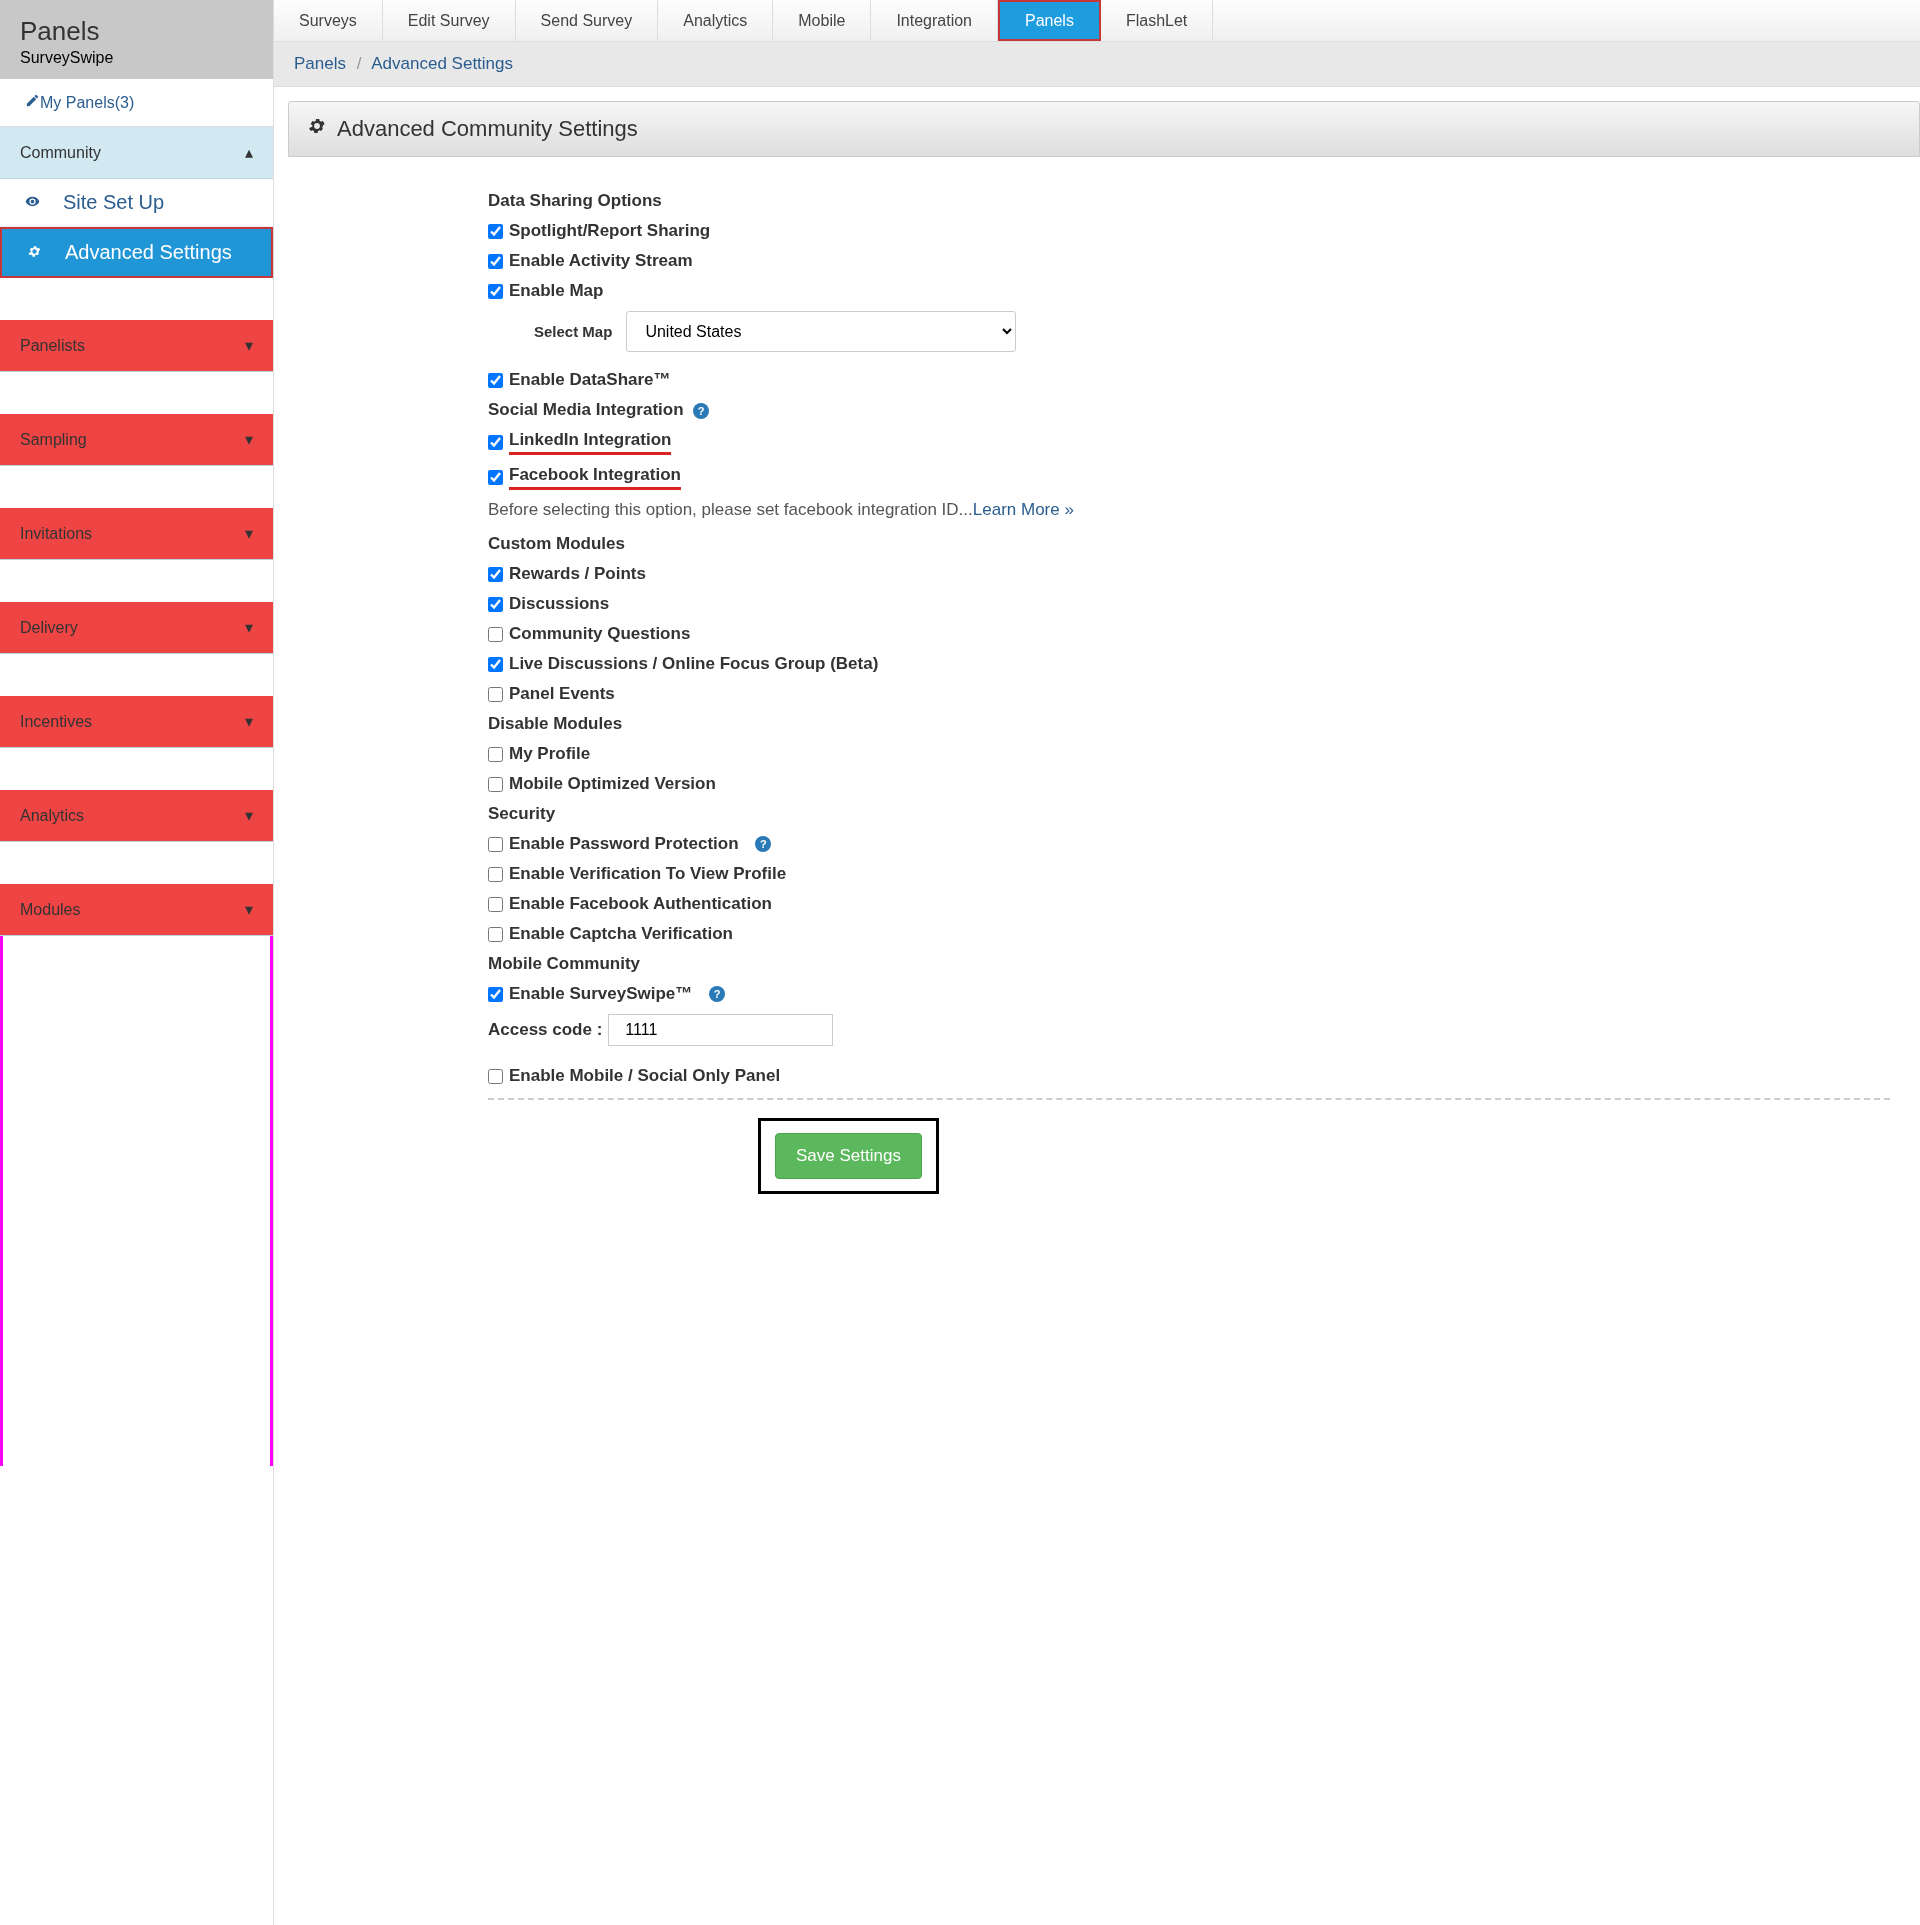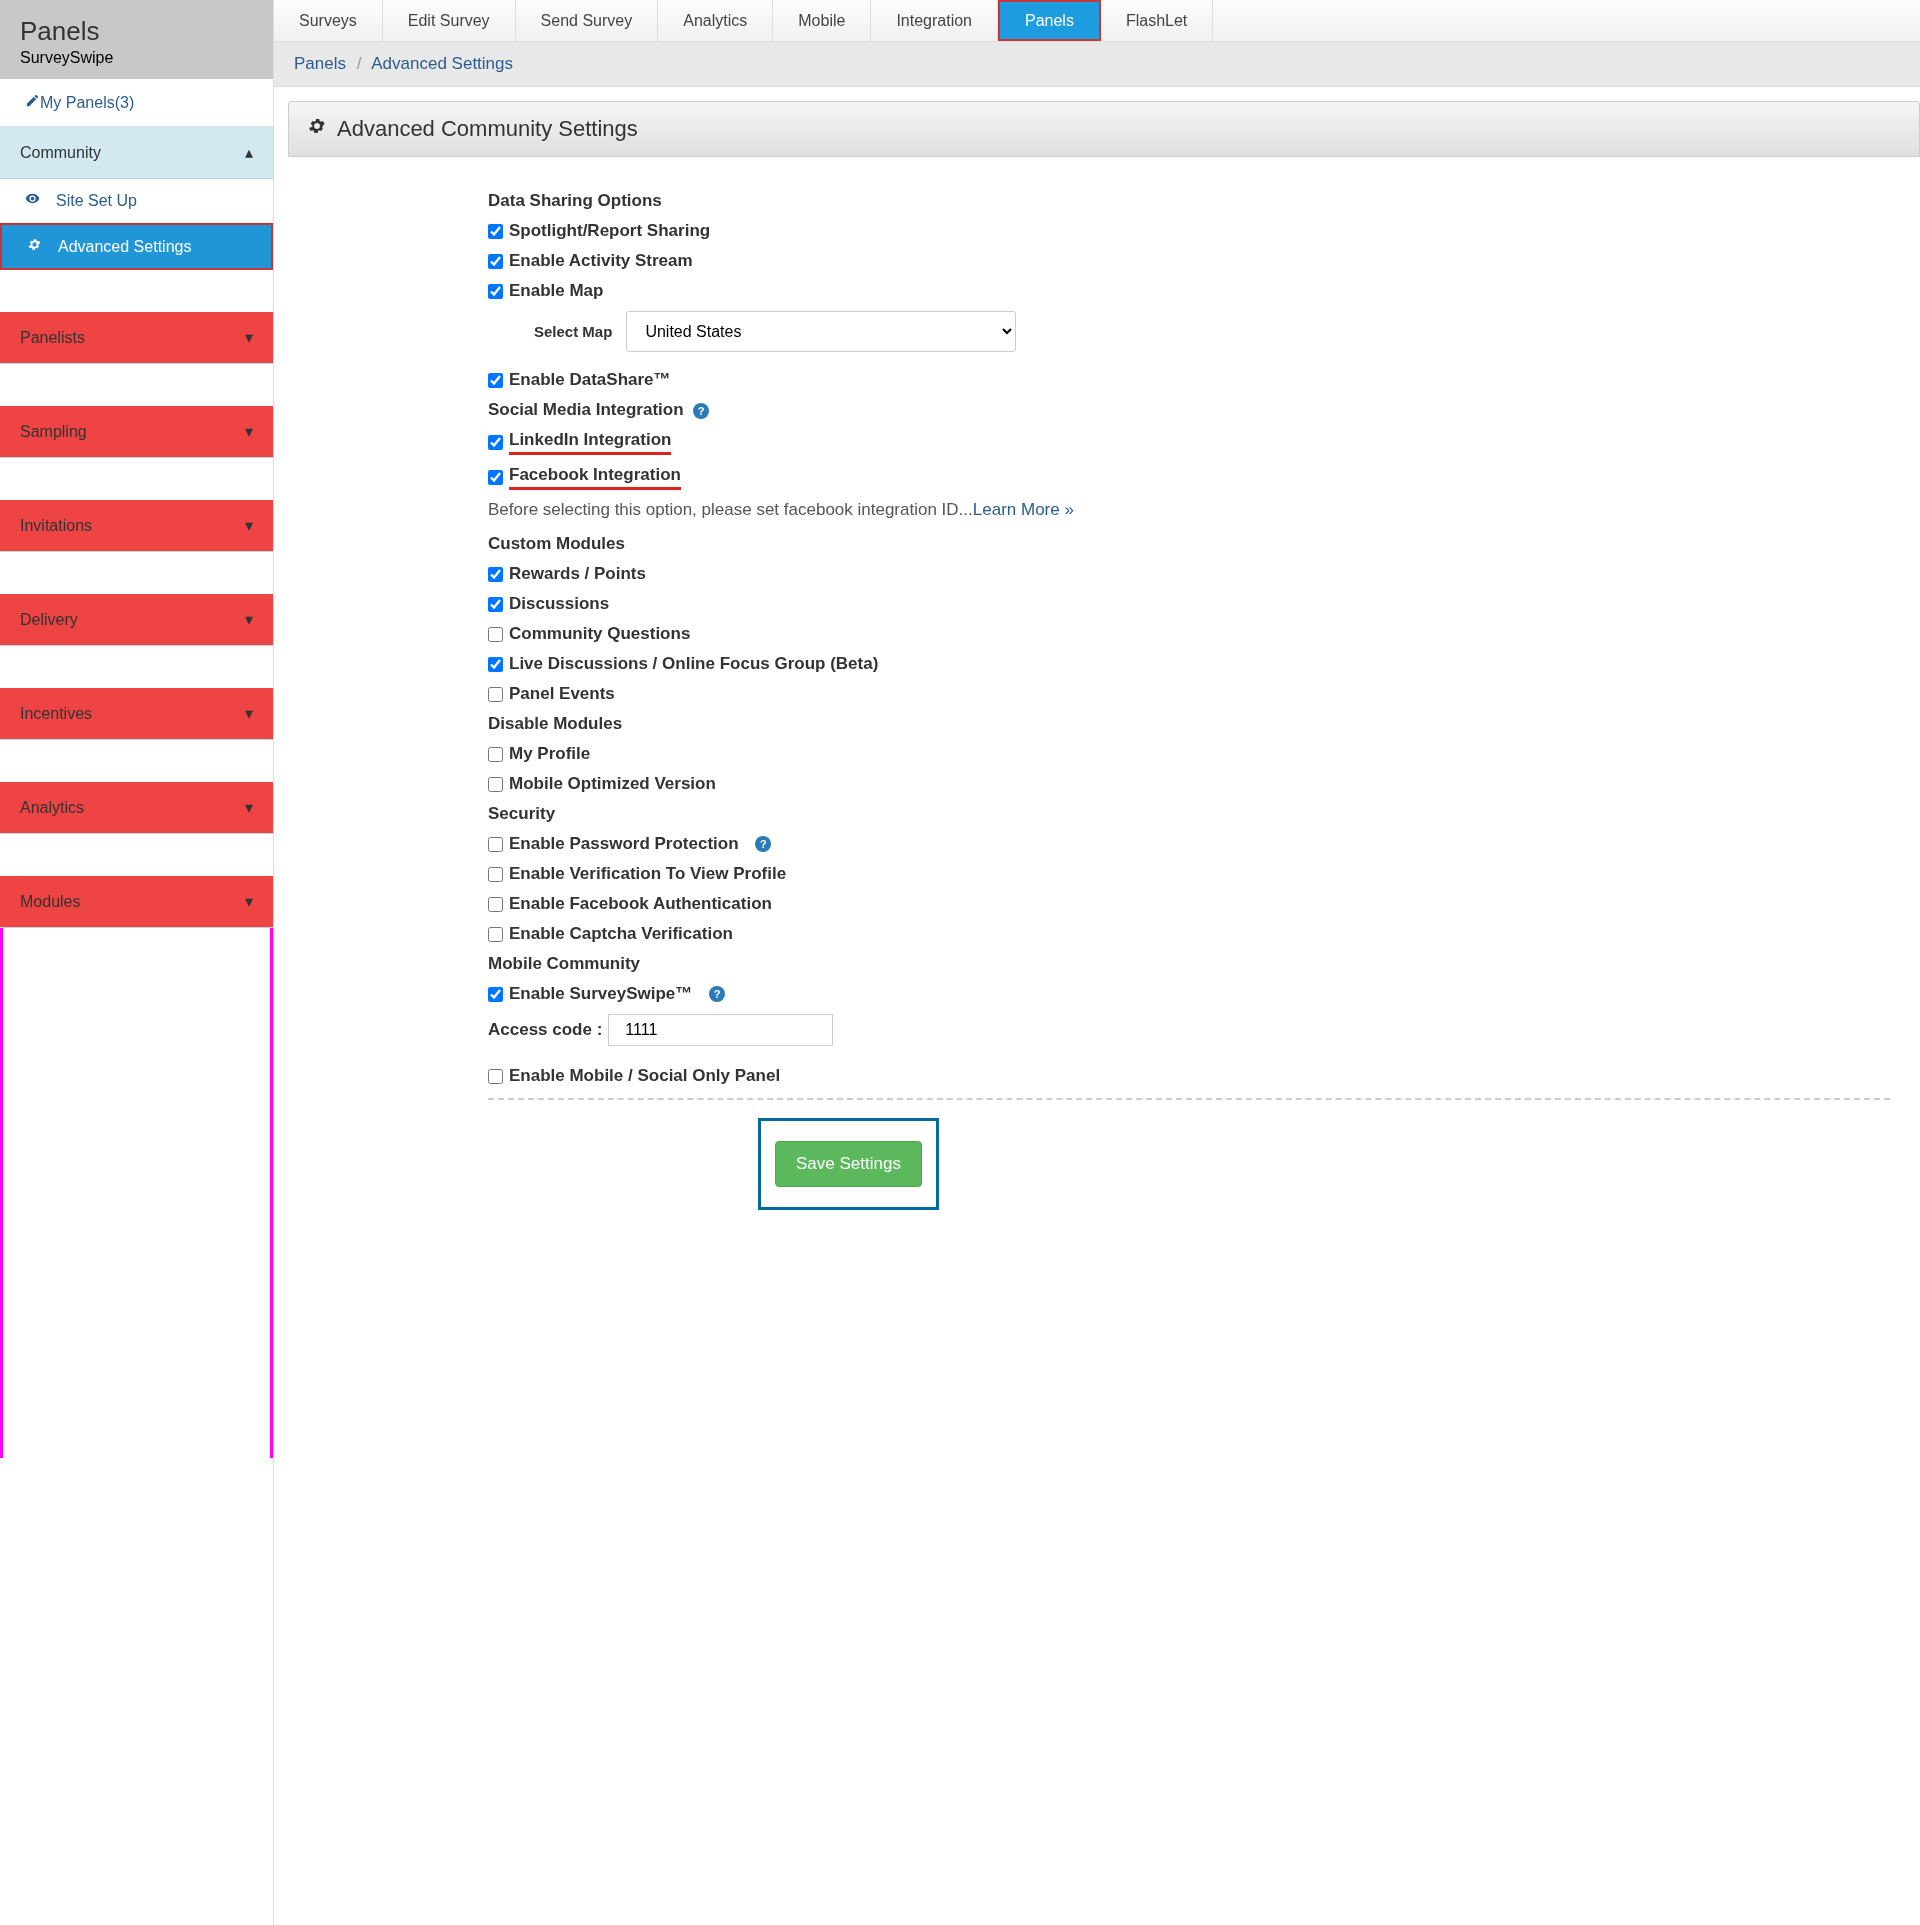--- a/index.html
+++ b/index.html
@@ -52,24 +52,24 @@
       justify-content: space-between;
       align-items: center;
       cursor: pointer;
     }
     .sidebar-section.light { background: #ef4444; margin-top: 42px; }
     .sidebar-subitem {
       padding: 12px 20px 12px 24px;
       background: #fff;
       border-bottom: 1px solid #eee;
       color: #2a5d8f;
-      font-size: 16px;
-      display: flex;
-      align-items: center;
-      gap: 16px;
+      font-size: 20px;
+      display: flex;
+      align-items: center;
+      gap: 23px;
       cursor: pointer;
     }
     .sidebar-subitem.active {
       background: #2196d6;
       color: #fff;
       border: 2px solid #c83737;
     }
     .caret-down::before { content: "▾"; }
     .caret-up::before { content: "▴"; }
     .icon-sm { display: inline-block; width: 16px; text-align: center; }
@@ -185,22 +185,22 @@
       border: 1px solid #ccc; padding: 6px 16px; font-size: 16px; width: 225px;
     }
     hr.dashed {
       border: none; border-top: 2px dashed #ccc; margin: 12px 0 18px;
     }
     .save-wrap {
       display: flex; justify-content: flex-start;
       padding-left: 270px;
     }
     .save-box {
-      border: 3px solid #0369a1;
-      padding: 20px 14px;
+      border: 3px solid #000000;
+      padding: 12px 14px;
       display: inline-block;
     }
     .btn-save {
       background: #5cb85c;
       color: #fff;
       border: 1px solid #4aa74a;
       border-radius: 4px;
       padding: 12px 20px;
       font-size: 17px;
       cursor: pointer;

